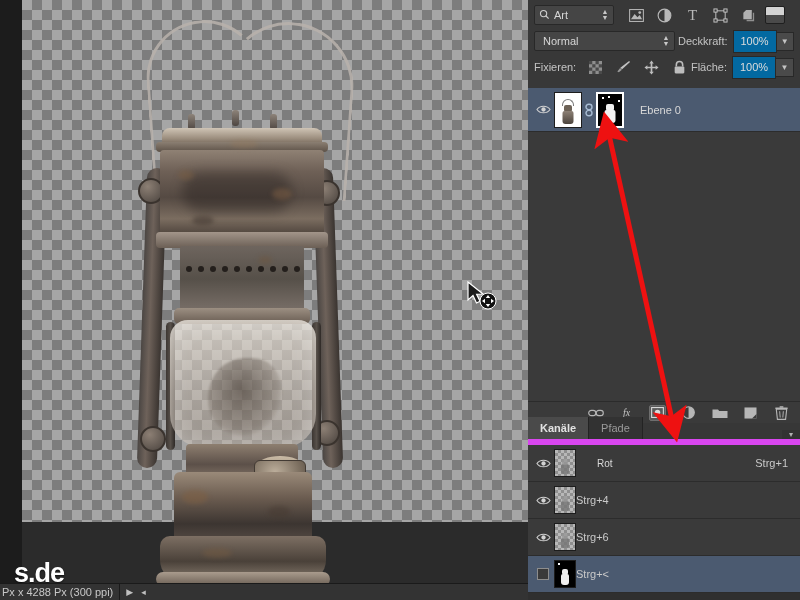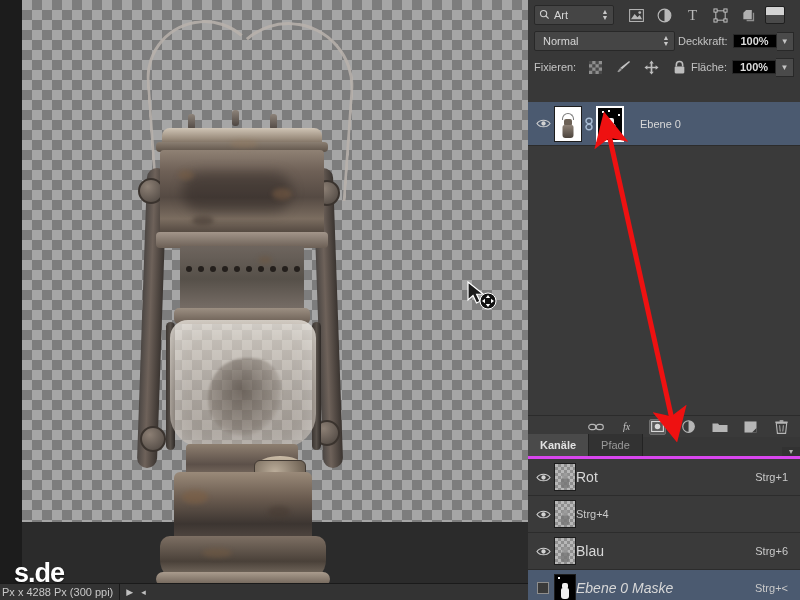--- a/index.html
+++ b/index.html
@@ -114,49 +114,49 @@
                background:#333333; border-top:1px solid #1a1a1a;
                display:flex; align-items:center; }
   #statusbar .stxt { font-size:11px; color:#c8c8c8; margin-left:2px; white-space:nowrap; }
   #statusbar .sdiv { width:1px; height:17px; background:#1a1a1a; margin:0 6px; }
   #statusbar .arw { color:#c0c0c0; font-size:9px; margin-right:8px; }
 
   
   #dock { position:absolute; left:528px; top:0; width:272px; height:600px; background:#2f2f2f; }
 
   .panel-tabbar { height:22px; background:#373737; display:flex; align-items:flex-end;
-                  border-bottom:3px solid #d946ef; }
+                  border-bottom:6px solid #d946ef; }
   .ptab { height:22px; padding:0 12px; font-size:11px; color:#9a9a9a;
           display:flex; align-items:center; background:#323232; border-right:1px solid #232323; }
   .ptab.active { background:#4a4a4a; color:#e2e2e2; font-weight:bold; }
   .ptab-fill { flex:1; background:#323232; }
   .ptab-menu { width:18px; display:flex; align-items:center; justify-content:center;
                font-size:8px; color:#b0b0b0; background:#323232; }
 
   
   #layers-head { background:#383838; padding:4px 6px 6px 6px; }
   .lrow { display:flex; align-items:center; height:22px; margin-bottom:4px; }
-  .lrow:last-child { margin-bottom:18px; }
+  .lrow:last-child { margin-bottom:4px; }
   .lbl { font-size:11px; color:#c4c4c4; }
 
   .select-box { height:20px; background:#454545; border:1px solid #282828; border-radius:2px;
                 display:flex; align-items:center; padding:0 2px 0 4px; color:#d6d6d6; font-size:11px; }
   .select-box .sv { flex:1; padding-left:4px; }
   .stepper { width:12px; display:flex; flex-direction:column; align-items:center;
              justify-content:center; line-height:6px; font-size:7px; color:#c8c8c8; }
 
   .filter-icons { display:flex; align-items:center; gap:11px; margin-left:14px; }
   .ficon { width:17px; height:17px; display:flex; align-items:center; justify-content:center;
            color:#b8b8b8; }
 
   .tog { width:20px; height:18px; margin-left:8px; background:linear-gradient(180deg,#d3d3d3 50%,#4a4a4a 50%);
          border:1px solid #1f1f1f; border-radius:2px; }
 
-  .numbox { height:14px; min-width:44px; background:#000000; border:1px solid #282828;
-            display:flex; align-items:center; justify-content:center; font-size:11px; color:#dcdcdc;font-weight:bold; }
+  .numbox { height:23px; min-width:44px; background:#0369a1; border:1px solid #282828;
+            display:flex; align-items:center; justify-content:center; font-size:11px; color:#dcdcdc; }
   .numdrop { width:18px; height:19px; background:#4a4a4a; border:1px solid #282828; border-left:none;
              display:flex; align-items:center; justify-content:center; font-size:8px; color:#c4c4c4; }
 
   .lock-icons { display:flex; align-items:center; gap:13px; margin-left:12px; }
   .lkicon { width:15px; height:15px; display:flex; align-items:center; justify-content:center; color:#b4b4b4; }
 
   
   #layer-list { background:#3a3a3a; height:313px; position:relative; }
   .layer-item { display:flex; align-items:center; height:44px; padding:0 4px;
                 border-bottom:1px solid #2c2c2c; }
@@ -190,21 +190,21 @@
   .chan-item.selected { background:#4b5a70; }
   .chkbox { width:22px; display:flex; align-items:center; justify-content:center; color:#cfcfcf; }
   .chkbox .sq { width:12px; height:12px; border:1px solid #8d8d8d; background:#3a3a3a; }
   .chan-thumb { width:22px; height:28px; border:1px solid #1d1d1d; flex:none; position:relative;
                 background-color:#b8b8b8;
                 background-image:
                   linear-gradient(45deg,#8f8f8f 25%,transparent 25%,transparent 75%,#8f8f8f 75%),
                   linear-gradient(45deg,#8f8f8f 25%,transparent 25%,transparent 75%,#8f8f8f 75%);
                 background-size:6px 6px; background-position:0 0,3px 3px; overflow:hidden; }
   .chan-thumb.mask { background:#000; background-image:none; }
-  .chan-name { margin-left:0; font-size:14px; color:#d8d8d8; flex:1; }
+  .chan-name { margin-left:21px; font-size:10px; color:#d8d8d8; flex:1; }
   .chan-name.italic { font-style:italic; }
   .chan-key { font-size:11px; color:#c9c9c9; margin-right:8px; }
 
   
   #annot { position:absolute; left:528px; top:0; width:272px; height:600px;
            pointer-events:none; }
 </style>
 </head>
 <body>
 
@@ -515,34 +515,32 @@
         <span class="chkbox">
           <svg width="15" height="11" viewBox="0 0 16 11">
             <path d="M1,5.5 C4,0.8 12,0.8 15,5.5 C12,10.2 4,10.2 1,5.5 Z" fill="none" stroke="#d2d2d2" stroke-width="1.1"></path>
             <circle cx="8" cy="5.5" r="2.3" fill="#d2d2d2"></circle>
           </svg>
         </span>
         <div class="chan-thumb">
           <div class="mini mini-body" style="background:rgba(120,120,120,.85);width:8px;height:10px;bottom:2px;"></div>
           <div class="mini mini-top" style="background:rgba(150,150,150,.8);width:6px;height:6px;bottom:11px;"></div>
         </div>
-        <span class="chan-name">Blau</span>
         <span class="chan-key">Strg+6</span>
       </div>
 
       <div class="chan-item selected">
         <span class="chkbox">
           <span class="sq"></span>
         </span>
         <div class="chan-thumb mask">
           <div class="mini mini-body" style="background:#f0f0f0;width:8px;height:11px;bottom:2px;"></div>
           <div class="mini mini-top" style="background:#f0f0f0;width:6px;height:6px;bottom:12px;"></div>
           <div style="position:absolute;left:3px;top:2px;width:2px;height:2px;background:#fff;"></div>
         </div>
-        <span class="chan-name italic">Ebene 0 Maske</span>
         <span class="chan-key">Strg+&lt;</span>
       </div>
     </div>
   </div>
 
   <svg id="annot" viewBox="0 0 272 600">
     <defs>
       <marker id="ah-end" markerWidth="7" markerHeight="7" refX="3.2" refY="3.5" orient="auto" markerUnits="strokeWidth">
         <path d="M0,0 L7,3.5 L0,7 L1.6,3.5 Z" fill="#ee1111"></path>
       </marker>

